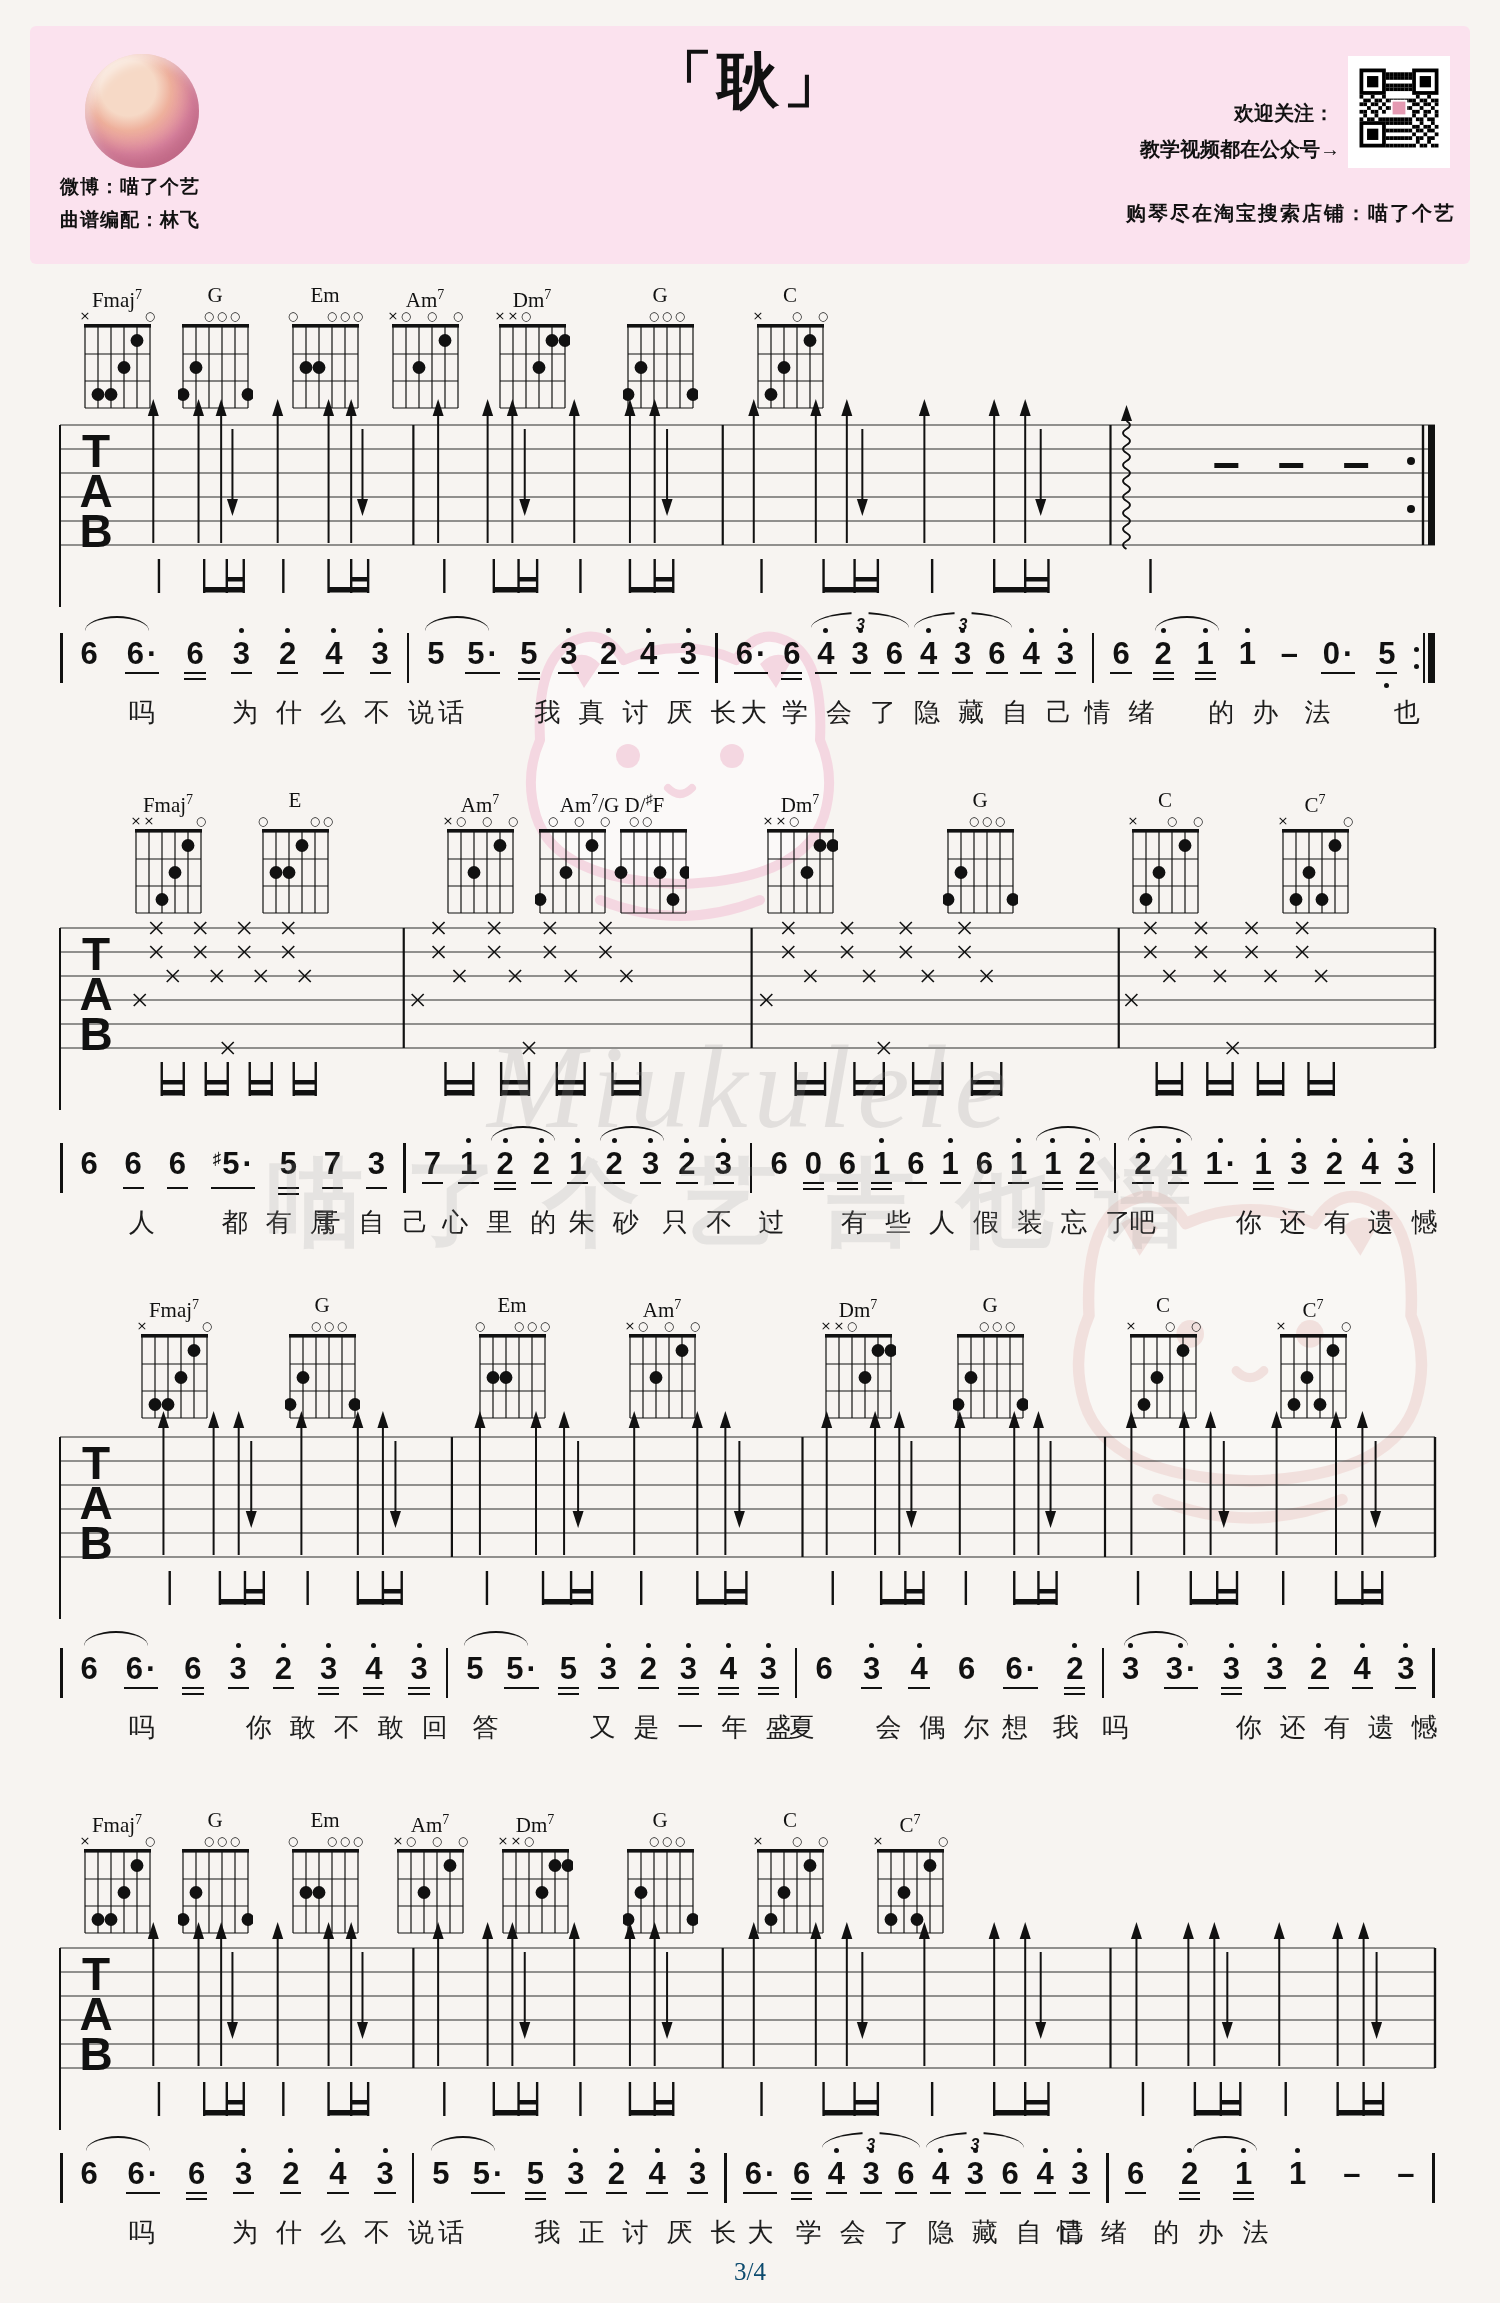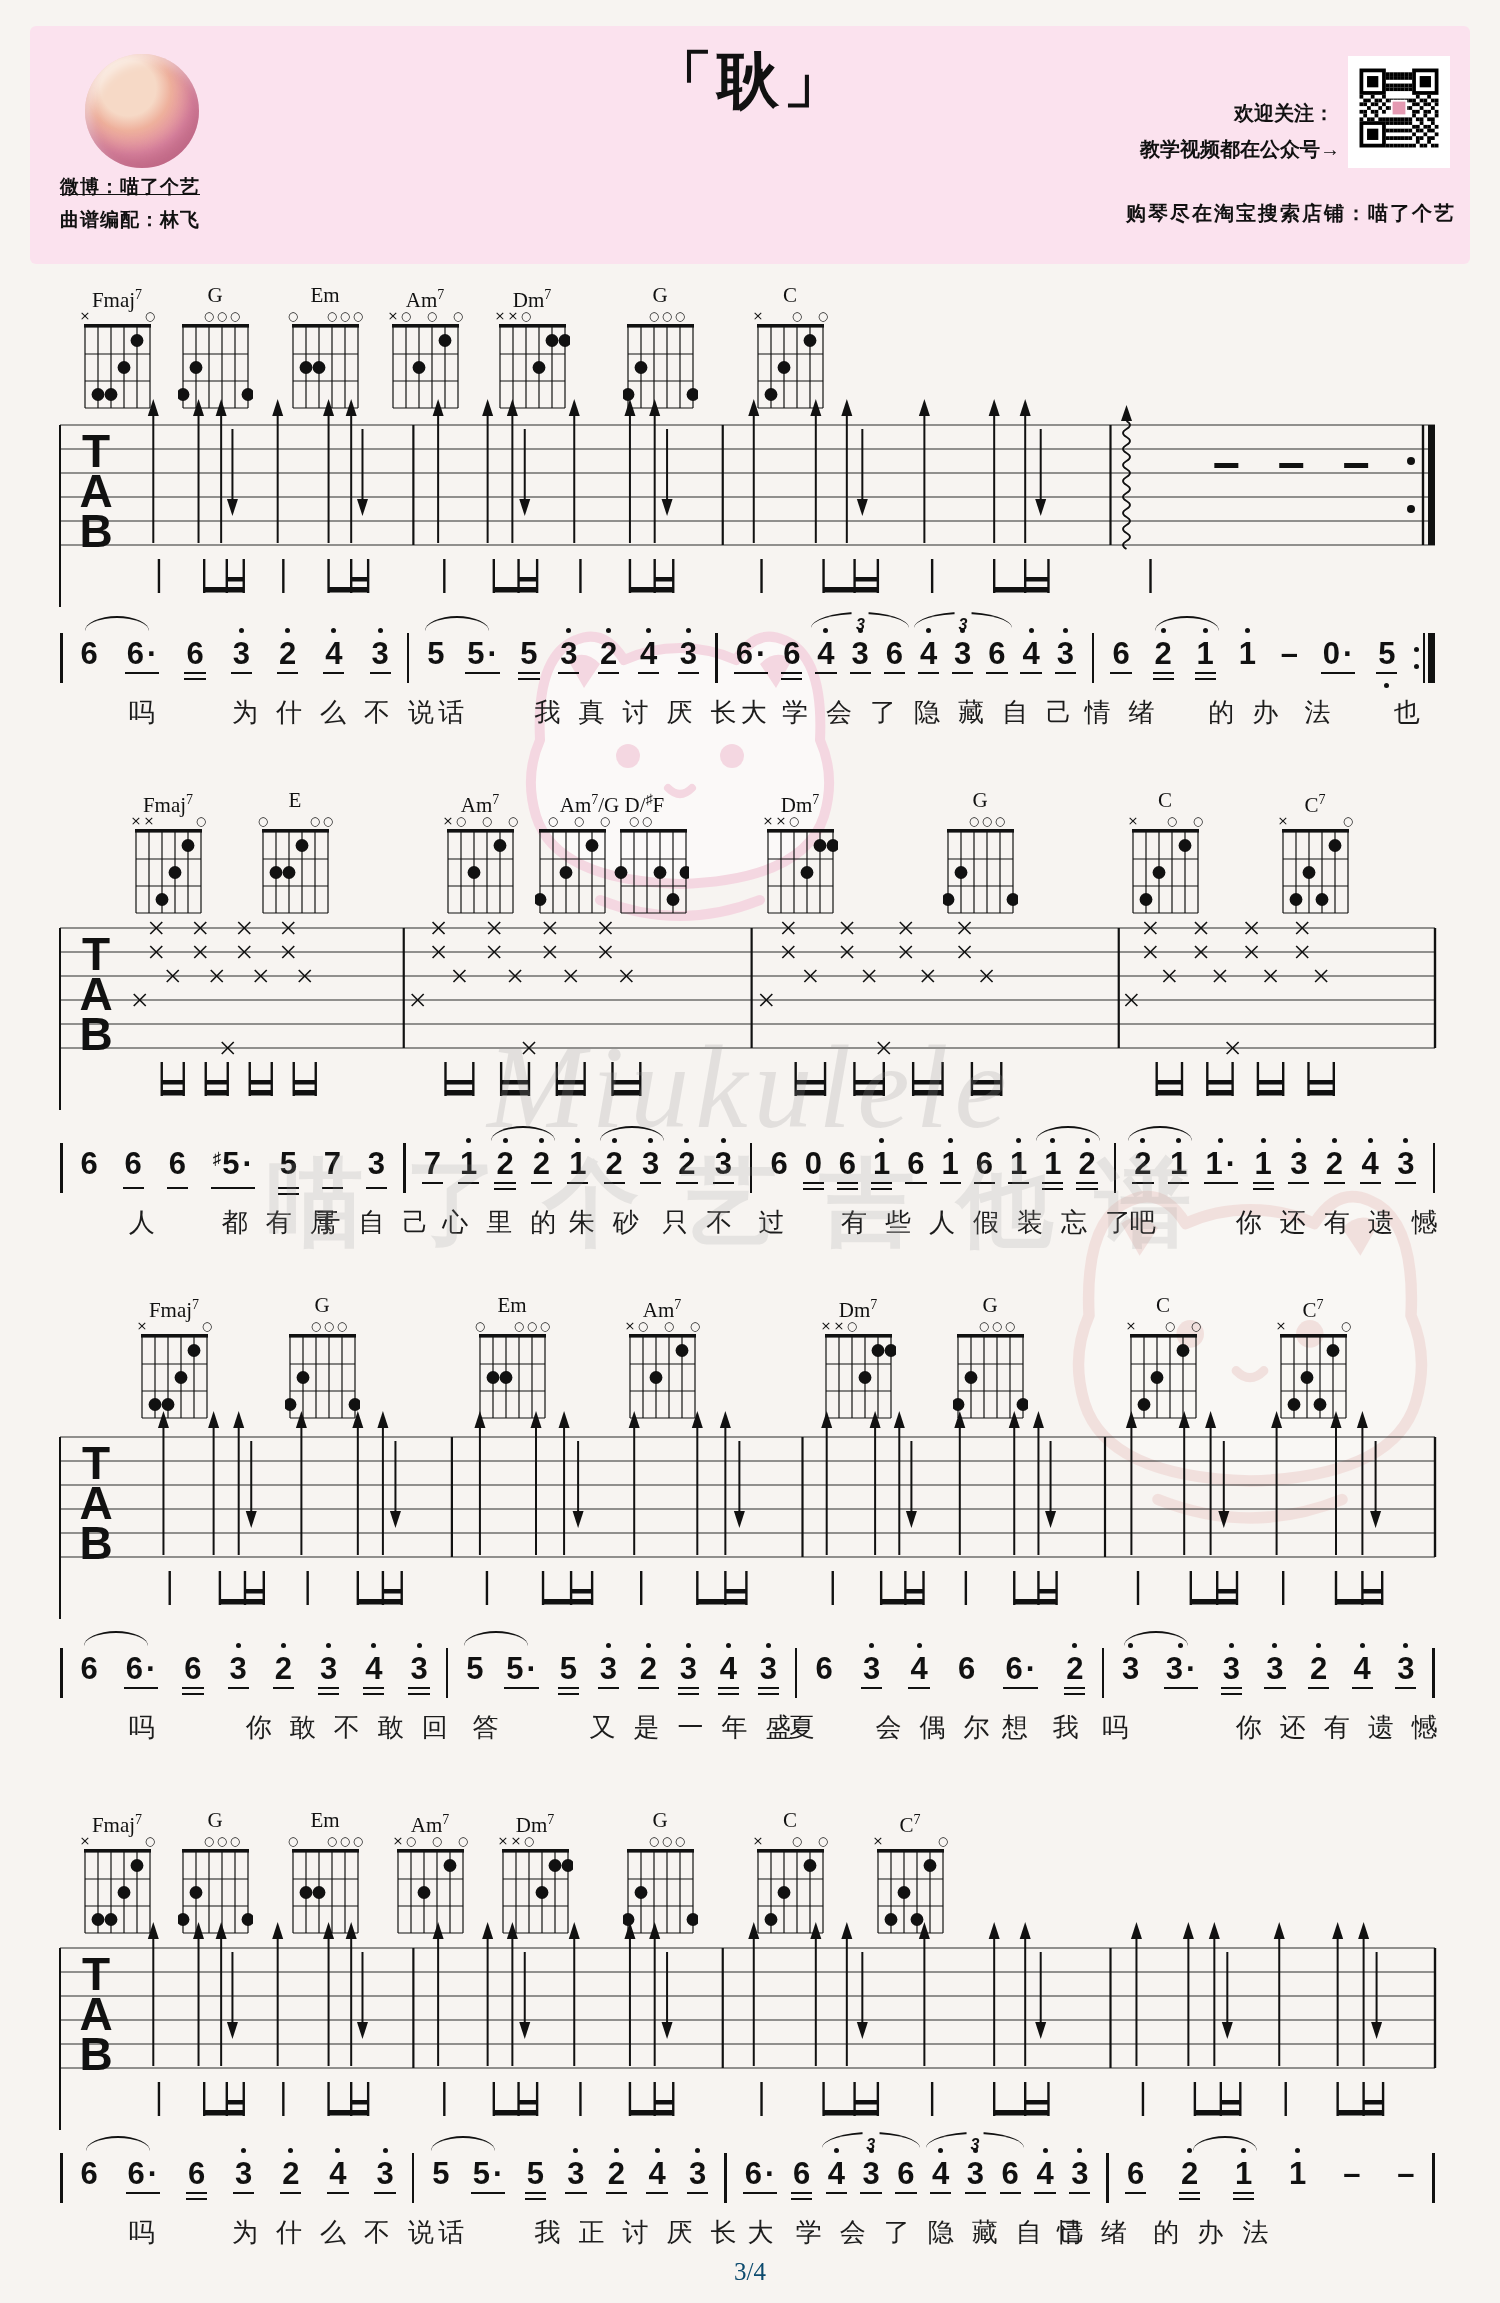--- a/index.html
+++ b/index.html
@@ -4,21 +4,21 @@
 <style>
   html,body{margin:0;padding:0;background:#e9e6e3;}
   .page{position:relative;width:1500px;height:2303px;background:#f7f4f1;overflow:hidden;
         font-family:"Liberation Sans",sans-serif;color:#111;}
   
   .hdr{position:absolute;left:30px;top:26px;width:1440px;height:238px;background:#fbe2ee;border-radius:6px;}
   .avatar{position:absolute;left:55px;top:28px;width:114px;height:114px;border-radius:50%;
           background:radial-gradient(circle at 38% 30%,#f6d9c6 0 26%,#eeb09c 40%,#e08ba6 62%,#c96e92 100%);
           box-shadow:inset -8px -14px 18px rgba(150,60,90,.35), inset 6px 8px 10px rgba(255,255,255,.5);}
   .hl{position:absolute;left:30px;font-size:19px;font-weight:700;letter-spacing:1px;}
-  .hl1{top:148px;text-decoration:underline;} .hl2{top:181px;}
+  .hl1{top:148px;} .hl2{top:181px;}
   .title{position:absolute;left:0;right:0;top:12px;text-align:center;font-size:62px;font-weight:900;letter-spacing:4px;}
   .subtitle{position:absolute;left:0;right:0;top:104px;text-align:center;font-size:20px;font-weight:700;}
   .artist{position:absolute;left:0;right:0;top:146px;text-align:center;font-size:36px;font-weight:900;letter-spacing:3px;}
   .fr1{position:absolute;right:136px;top:74px;font-size:20px;font-weight:700;}
   .fr2{position:absolute;right:130px;top:110px;font-size:20px;font-weight:700;}
   .shop{position:absolute;right:14px;top:174px;font-size:20px;font-weight:800;letter-spacing:2px;}
   .qrbox{position:absolute;left:1318px;top:30px;width:102px;height:112px;background:#fff;}
   .qrbox svg{position:absolute;left:4px;top:5px;}
   
   .wm-latin{position:absolute;left:0;right:0;top:1020px;text-align:center;pointer-events:none;

